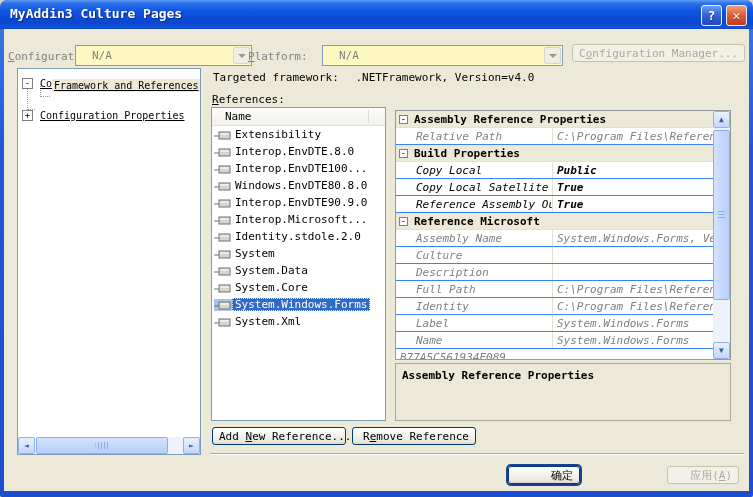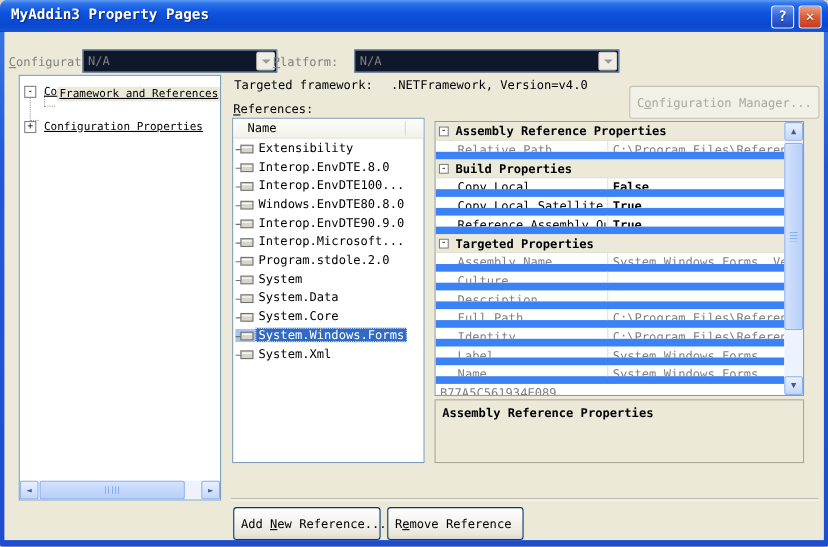--- a/index.html
+++ b/index.html
@@ -13,30 +13,30 @@
   .title-text{position:absolute;left:10px;top:6px;color:#fff;font-weight:bold;font-size:13px;
     text-shadow:1px 1px 1px #0A2A8C;white-space:nowrap;}
   .tb-btn{position:absolute;top:5px;width:21px;height:21px;border:1px solid #E6EEfC;border-radius:3px;
     color:#fff;font-weight:bold;font-size:13px;text-align:center;line-height:19px;
     text-shadow:0 1px 1px rgba(0,0,30,.5);cursor:default;}
   .tb-help{left:701px;background:linear-gradient(180deg,#6F9BEF 0%,#3666D6 45%,#1E47BC 100%);}
   .tb-close{left:726px;background:linear-gradient(180deg,#F0A080 0%,#E06039 45%,#C33B1E 100%);}
   .body{position:absolute;left:4px;top:29px;width:745px;height:462px;background:#ECE9D8;font-size:11px;}
 
   .lbl{position:absolute;color:#808080;white-space:nowrap;}
-  .combo{position:absolute;height:21px;background:#0f172a;border:1px solid #7F9DB9;color:#808080;
-    display:flex;align-items:center;padding-left:4px;}
+  .combo{position:absolute;height:21px;background:#fef9c3;border:1px solid #7F9DB9;color:#808080;
+    display:flex;align-items:center;padding-left:16px;}
   .combo-arrow-btn{position:absolute;right:1px;top:1px;bottom:1px;width:17px;background:#EFEEE6;
     border:1px solid #D8D5C6;border-radius:2px;display:flex;align-items:center;justify-content:center;}
   .chev{width:0;height:0;border-left:4px solid transparent;border-right:4px solid transparent;
     border-top:4px solid #9C9A8C;}
 
-  .xpbtn{position:absolute;height:30px;font-size:11px;color:#000;text-align:left;
+  .xpbtn{position:absolute;height:18px;font-size:11px;color:#000;text-align:right;
     background:linear-gradient(180deg,#FFFFFF 0%,#F4F3EE 45%,#E9E7DC 85%,#DCD9CA 100%);
-    border:1px solid #003C74;border-radius:3px;padding:0 6px;cursor:default;white-space:nowrap;margin-top:34px;}
+    border:1px solid #003C74;border-radius:3px;padding:0 6px;cursor:default;white-space:nowrap;}
   .xpbtn.default{box-shadow:0 0 0 2px #1A3F93;}
   .xpbtn.disabled{background:#F2F1E8;border-color:#C5C2B0;color:#ACA899;box-shadow:none;}
 
   .tree-panel{position:absolute;left:13px;top:39px;width:184px;height:387px;background:#fff;
     border:1px solid #7F9DB9;overflow:hidden;}
   .tree-row{position:absolute;height:16px;display:flex;align-items:center;white-space:nowrap;font-size:10px;}
   .t-box{width:11px;height:11px;border:1px solid #808080;background:#fff;font-size:9px;line-height:9px;
     text-align:center;margin-right:5px;flex:0 0 11px;}
   .t-box:empty{display:none;}
   .t-label{padding:1px 2px;color:#000;text-decoration:underline;}
@@ -64,21 +64,21 @@
   .ref-row.selected .ref-label{background:#316AC5;color:#fff;outline:1px dotted #DCE6F8;outline-offset:-1px;}
   .ref-row.selected .asm-icon{background:#A8C3EE;}
 
   .pgrid{position:absolute;left:391px;top:81px;width:336px;height:250px;background:#fff;
     border:1px solid #919B9C;overflow:hidden;}
   .grid-rows{position:absolute;left:0;top:0;right:17px;}
   .g-cat{height:17px;background:#ECE9D8;display:flex;align-items:center;font-weight:bold;color:#000;
     border-bottom:1px solid #E4E1D2;white-space:nowrap;overflow:hidden;}
   .g-box{width:9px;height:9px;flex:0 0 9px;border:1px solid #808080;background:#fff;font-size:9px;
     line-height:7px;text-align:center;margin:0 6px 0 3px;font-weight:normal;}
-  .g-row{height:17px;display:flex;border-bottom:7px solid #3b82f6;white-space:nowrap;}
+  .g-row{height:17px;display:flex;border-bottom:1px solid #3b82f6;white-space:nowrap;font-style:italic;}
   .g-name{flex:0 0 157px;padding:2px 2px 0 20px;border-right:1px solid #E4E1D2;overflow:hidden;color:#000;}
   .g-val{flex:1;padding:2px 2px 0 4px;overflow:hidden;color:#000;}
   .g-row.disabled .g-name,.g-row.disabled .g-val{color:#808080;}
   .g-val.bold{font-weight:bold;}
   .vscroll{position:absolute;top:0;right:0;bottom:0;width:17px;background:#EDF2FC;}
   .vs-up{position:absolute;top:0;left:0;}
   .vs-down{position:absolute;bottom:0;left:0;}
   .vthumb{position:absolute;left:0;top:19px;width:17px;height:170px;
     background:linear-gradient(90deg,#D3E2FE,#B8CFF9);border:1px solid #89AEEF;border-radius:2px;}
   .vthumb::after{content:"";position:absolute;left:4px;right:4px;top:50%;height:9px;transform:translateY(-50%);
@@ -90,21 +90,21 @@
 
   .divider{position:absolute;left:206px;top:424px;width:534px;height:2px;
     border-top:1px solid #ACA899;border-bottom:1px solid #FFFFFF;}
   u{text-decoration:underline;}
 </style>
 </head>
 <body>
 
 <div class="window">
   <div class="titlebar">
-    <span class="title-text">MyAddin3 Property Pages</span>
+    <span class="title-text">MyAddin3 Culture Pages</span>
     <div class="tb-btn tb-help"><span>?</span></div>
     <div class="tb-btn tb-close"><span>✕</span></div>
   </div>
 
   <div class="body">
 
     <span class="lbl" style="left:4px;top:21px;"><u>C</u>onfiguration:</span>
     <div class="combo" style="left:71px;top:16px;width:177px;">
       <span>N/A</span>
       <span class="combo-arrow-btn">
@@ -208,21 +208,21 @@
               </svg></span>
             <span class="ref-label">Interop.Microsoft...</span>
           </div>
 
           <div class="ref-row">
             <span class="asm-icon"><svg width="18" height="12">
                 <line x1="0" y1="7" x2="5" y2="7" stroke="#707070"></line>
                 <rect x="5" y="3" width="11" height="7" fill="#D8D6CA" stroke="#707070"></rect>
                 <line x1="6" y1="5" x2="15" y2="5" stroke="#FFFFFF"></line>
               </svg></span>
-            <span class="ref-label">Program.stdole.2.0</span>
+            <span class="ref-label">Identity.stdole.2.0</span>
           </div>
 
           <div class="ref-row">
             <span class="asm-icon"><svg width="18" height="12">
                 <line x1="0" y1="7" x2="5" y2="7" stroke="#707070"></line>
                 <rect x="5" y="3" width="11" height="7" fill="#D8D6CA" stroke="#707070"></rect>
                 <line x1="6" y1="5" x2="15" y2="5" stroke="#FFFFFF"></line>
               </svg></span>
             <span class="ref-label">System</span>
           </div>
@@ -278,36 +278,36 @@
             <span class="g-val">C:\Program Files\Reference</span>
           </div>
 
           <div class="g-cat">
             <span class="g-box">-</span>
             <span>Build Properties</span>
           </div>
 
           <div class="g-row">
             <span class="g-name">Copy Local</span>
-            <span class="g-val bold">False</span>
+            <span class="g-val bold">Public</span>
           </div>
 
           <div class="g-row">
             <span class="g-name">Copy Local Satellite Ass</span>
             <span class="g-val bold">True</span>
           </div>
 
           <div class="g-row">
             <span class="g-name">Reference Assembly Outpu</span>
             <span class="g-val bold">True</span>
           </div>
 
           <div class="g-cat">
             <span class="g-box">-</span>
-            <span>Targeted Properties</span>
+            <span>Reference Microsoft</span>
           </div>
 
           <div class="g-row disabled">
             <span class="g-name">Assembly Name</span>
             <span class="g-val">System.Windows.Forms, Versi</span>
           </div>
 
           <div class="g-row disabled">
             <span class="g-name">Culture</span>
             <span class="g-val"></span>

